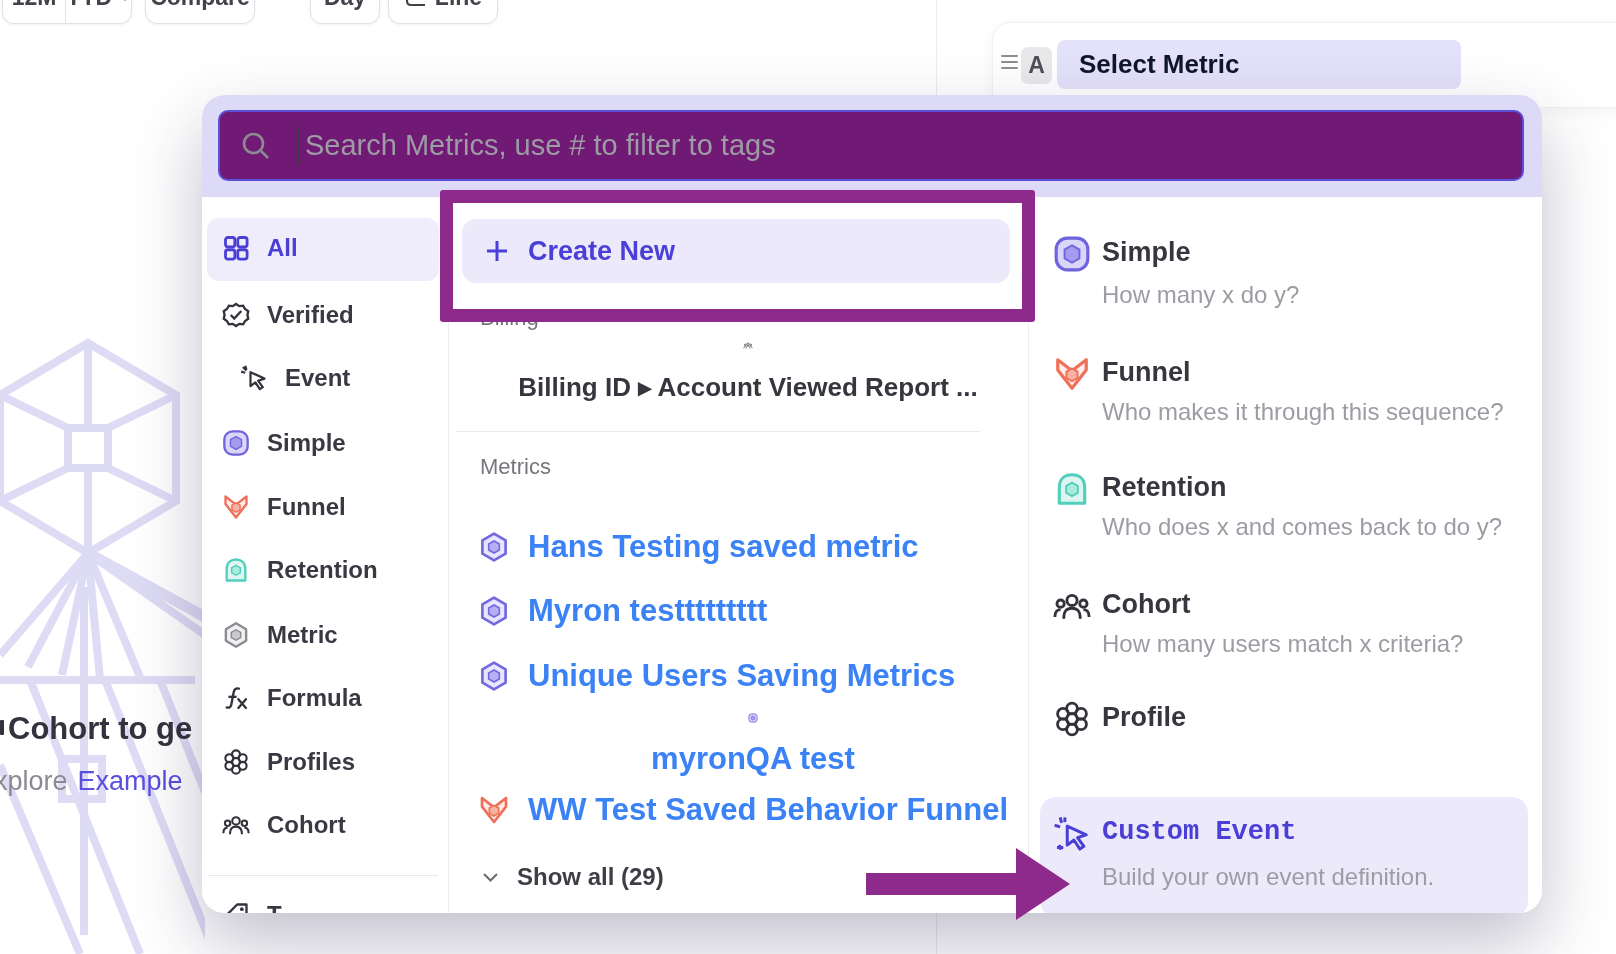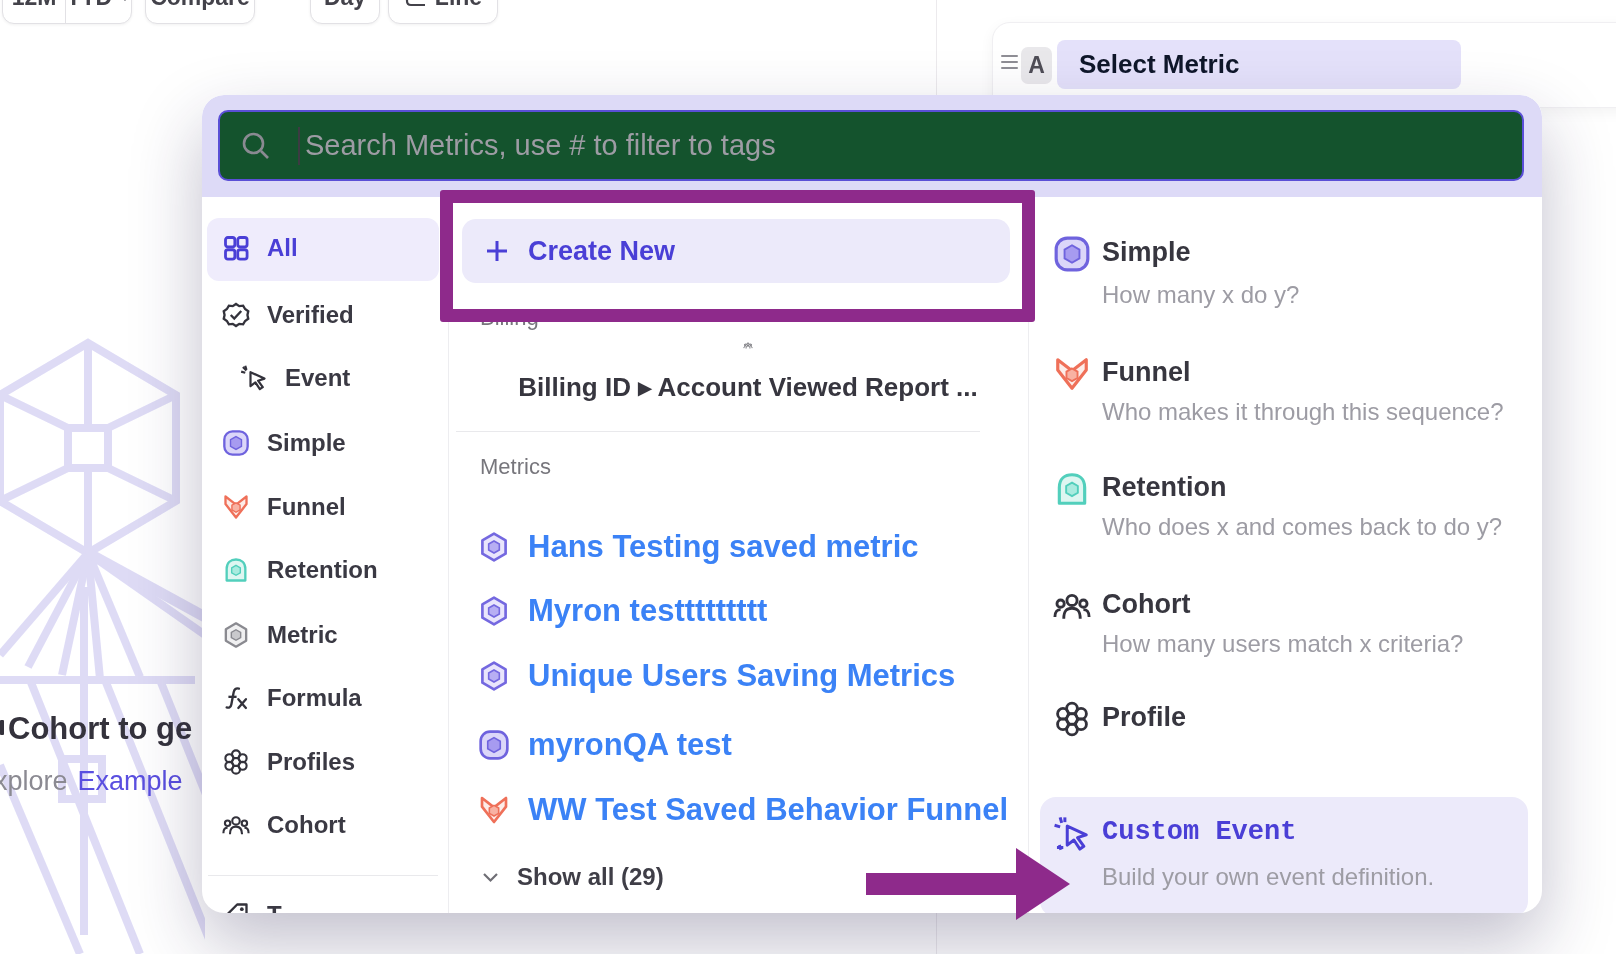--- a/index.html
+++ b/index.html
@@ -29,21 +29,21 @@
   .burger span{display:block;width:17px;height:2.5px;background:#8f8e95;margin:3.5px 0;border-radius:2px;}
   .abadge{position:absolute;left:28px;top:24px;width:31px;height:37px;background:#e9e8eb;border-radius:7px;
           display:flex;align-items:center;justify-content:center;font-weight:bold;font-size:23px;color:#4f4d56;}
   .qpill{position:absolute;left:64px;top:17px;width:404px;height:49px;background:#e4e1fa;border-radius:8px;
          line-height:49px;padding-left:22px;font-weight:bold;font-size:26px;color:#0f172a;box-sizing:border-box;}
 
   
   .modal{position:absolute;left:202px;top:95px;width:1340px;height:818px;background:#fff;border-radius:22px;
          box-shadow:0 30px 70px rgba(35,30,75,.28);overflow:hidden;z-index:10;}
   .band{position:absolute;left:0;top:0;width:100%;height:102px;background:#dddaf7;border-radius:22px 22px 0 0;}
-  .search{position:absolute;left:16px;top:15px;width:1306px;height:71px;background:#14532d;border:2px solid #5a4fd6;
+  .search{position:absolute;left:16px;top:15px;width:1306px;height:71px;background:#701a75;border:2px solid #5a4fd6;
           border-radius:10px;box-sizing:border-box;display:flex;align-items:center;padding-left:20px;}
   .caret{width:2px;height:38px;background:#3c3b42;margin-left:26px;}
   .phtext{margin-left:5px;font-size:29px;color:#9d9ca4;}
   .vdiv{position:absolute;top:102px;bottom:0;width:1px;background:#ededf0;}
 
   .cat{position:absolute;left:0;width:246px;height:64px;display:flex;align-items:center;gap:17px;
        padding-left:20px;box-sizing:border-box;font-size:24px;font-weight:bold;color:#3a3943;}
   .cat.sel{color:#4a3fd6;}
   .allpill{position:absolute;left:5px;top:123px;width:232px;height:63px;background:#efecfc;border-radius:12px;}
   .sdiv{position:absolute;left:6px;top:780px;width:230px;height:1px;background:#e9e9ec;}
@@ -295,21 +295,21 @@
       </svg>
       <span>Myron testtttttttt</span>
     </div>
     <div class="mrow" style="top:549px;text-align:center;">
       <svg width="32" height="32" viewBox="0 0 24 24">
         <polygon points="12,2 20.7,7 20.7,17 12,22 3.3,17 3.3,7" stroke="#7468e0" stroke-width="2" fill="#e9e5fc" stroke-linejoin="round"></polygon>
         <polygon points="12,7.5 16,9.8 16,14.2 12,16.5 8,14.2 8,9.8" fill="#b7aef3" stroke="#7468e0" stroke-width="1.2"></polygon>
       </svg>
       <span>Unique Users Saving Metrics</span>
     </div>
-    <div class="mrow" style="top:618px;">
+    <div class="mrow" style="top:618px;flex-direction:column;">
       <svg width="32" height="32" viewBox="0 0 24 24">
         <rect x="2" y="2" width="20" height="20" rx="7" stroke="#6f63de" stroke-width="2" fill="#dbd6f9"></rect>
         <polygon points="12,6.5 16.7,9.2 16.7,14.8 12,17.5 7.3,14.8 7.3,9.2" fill="#a79bf0" stroke="#6f63de" stroke-width="1.2"></polygon>
       </svg>
       <span>myronQA test</span>
     </div>
     <div class="mrow" style="top:683px;">
       <svg width="32" height="32" viewBox="0 0 24 24">
         <path d="M3,3 L12,10 L21,3 L21,9.5 L12,21 L3,9.5 Z" stroke="#ef7059" stroke-width="2" fill="#fdece8" stroke-linejoin="round"></path>
         <polygon points="12,8.5 15.5,10.5 15.5,14.5 12,16.5 8.5,14.5 8.5,10.5" fill="#f8b2a3" stroke="#ef7059" stroke-width="1.2"></polygon>

